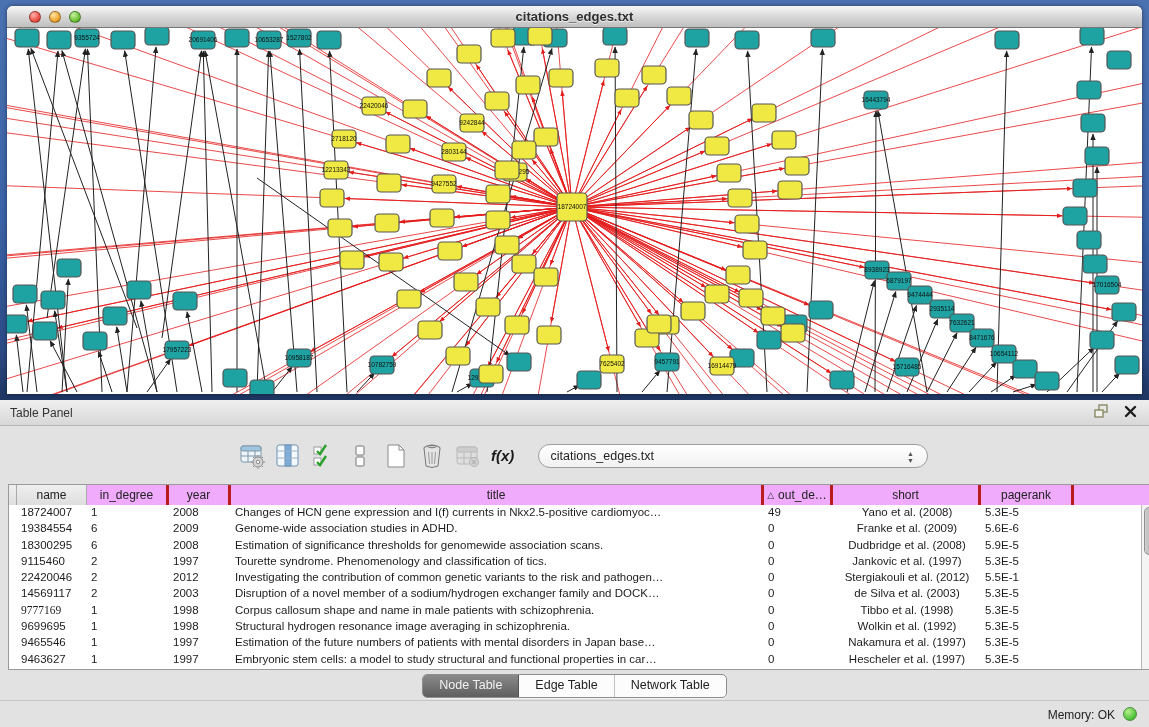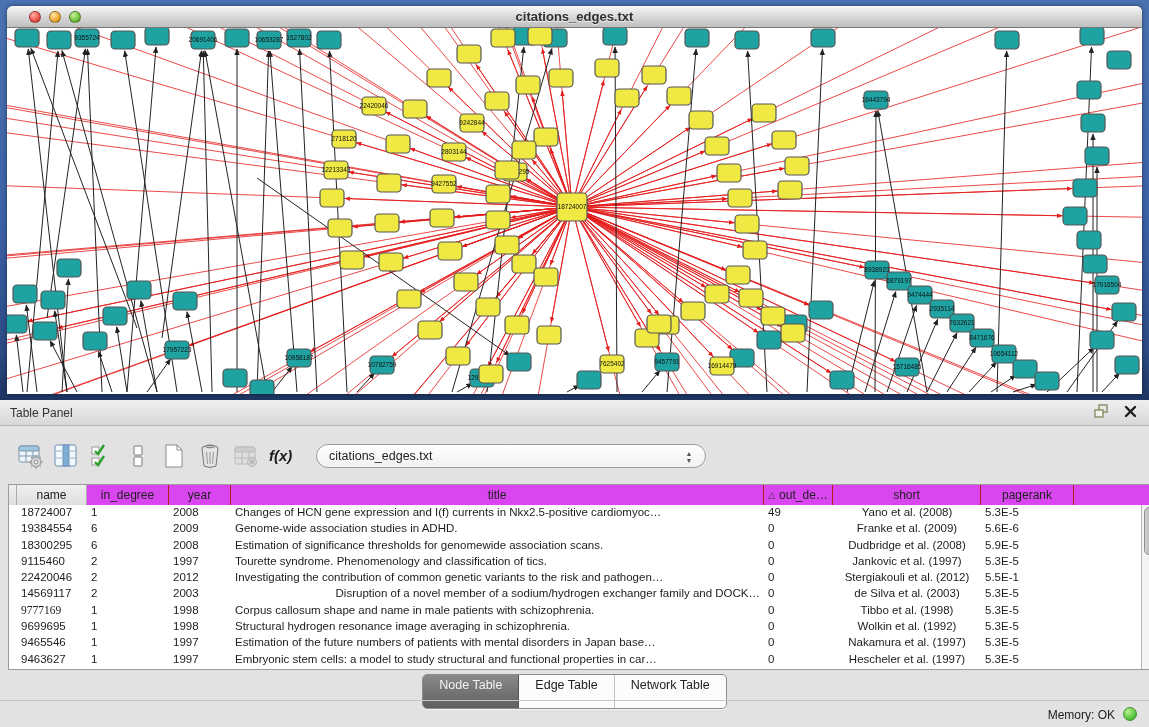--- a/index.html
+++ b/index.html
@@ -35,50 +35,50 @@
   .light.green  { background:radial-gradient(circle at 35% 30%, #c9f2a0, #6fc43a 60%, #4d9a1d); }
   #graph-svg { display:block; background:#fff; }
   
   #table-panel { position:absolute; left:0; top:400px; width:1149px; height:327px; background:#e2e2e2; }
   .panel-header {
     height:26px; background:linear-gradient(180deg,#efefef,#d8d8d8);
     border-bottom:1px solid #b5b5b5; position:relative;text-align:center;
   }
   .panel-header .ph-title { position:absolute; left:10px; top:6px; font-size:12px; color:#333; }
   .panel-header .ph-icons { position:absolute; right:12px; top:4px; display:flex; gap:14px; align-items:center; }
-  .toolbar { position:absolute; left:0; top:36px; width:1149px; height:40px; display:flex; align-items:center; padding-left:14px; }
+  .toolbar { position:absolute; left:0; top:36px; width:1149px; height:40px; display:flex; align-items:center; padding-left:14px;justify-content:center; }
   .tool-btn { width:32px; height:30px; display:flex; align-items:center; justify-content:center; margin-right:4px; border-radius:4px; }
   .combo {
     margin-left:14px; width:390px; height:24px; background:linear-gradient(180deg,#ffffff,#f1f1f1);
     border:1px solid #9d9d9d; border-radius:12px; position:relative;
     font-size:12.5px; color:#222; line-height:22px; padding-left:12px;
   }
   .combo .stepper {
     position:absolute; right:10px; top:3px; width:12px; height:17px;
     display:flex; flex-direction:column; align-items:center; justify-content:center; color:#555;
   }
   .combo .stepper span { font-size:7px; line-height:7px; }
   
   #tbl { position:absolute; left:8px; top:84px; width:1149px; height:186px; background:#fff; border:1px solid #9a9a9a; }
   #tbl-head { display:flex; height:20px; border-bottom:1px solid #8b8b8b; font-size:12px; color:#222; }
-  .th { display:flex; align-items:center; justify-content:center; height:20px; border-right:1px solid #b91c1c;
-        background:#d946ef; overflow:hidden; white-space:nowrap; }
+  .th { display:flex; align-items:center; justify-content:center; height:20px; border-right:3px solid #b91c1c;
+        background:#f0abfc; overflow:hidden; white-space:nowrap; }
   .th.gray { background:linear-gradient(180deg,#efefef,#dedede); border-right:1px solid #aaa; }
   .th .sort-tri { font-size:9px; margin-right:4px; color:#333; }
   #tbl-gutter { width:8px; background:linear-gradient(180deg,#efefef,#dedede); border-right:1px solid #aaa; height:20px; }
   #tbl-body { position:absolute; left:0; top:20px; right:15px; bottom:0; overflow:hidden; }
   .tr { display:flex; height:16.3px; font-size:11.5px; color:#1c1c1c; }
   .td { padding:1px 4px 0 4px; overflow:hidden; white-space:nowrap; }
   .td.center { text-align:center; }
   .v-scroll { position:absolute; right:0; top:20px; bottom:0; width:15px; background:#f4f4f4; border-left:1px solid #b7b7b7; }
   .v-thumb { position:absolute; left:2px; top:2px; width:10px; height:48px; border-radius:5px;
              background:linear-gradient(90deg,#d2d2d2,#a8a8a8); border:1px solid #8f8f8f; }
   
   #tabbar { position:absolute; left:0; right:0; top:274px; height:24px; display:flex; justify-content:center; }
-  .seg { display:flex; border:1px solid #8d8d8d; border-radius:5px; overflow:hidden; height:35px;
+  .seg { display:flex; border:1px solid #8d8d8d; border-radius:5px; overflow:hidden; height:24px;
          background:#fcfcfc; box-shadow:0 1px 0 rgba(255,255,255,.6); }
   .seg .tab { padding:0 16px; font-size:12.5px; line-height:21px; color:#222; border-right:1px solid #c2c2c2; }
   .seg .tab:last-child { border-right:none; }
   .seg .tab.active { background:linear-gradient(180deg,#8a8a8a,#5f5f5f); color:#f2f2f2; border-right:1px solid #555; }
   
   #statusbar { position:absolute; left:0; bottom:0; width:1149px; height:27px; border-top:1px solid #c6c6c6; }
   #statusbar .mem { position:absolute; right:34px; top:7px; font-size:12px; color:#222; }
   #statusbar .dot { position:absolute; right:12px; top:6px; width:14px; height:14px; border-radius:50%;
                     border:1px solid #4f8f3e; background:radial-gradient(circle at 35% 30%, #b9f08e, #4fc43c 65%, #2f9a24); }
   svg text { font-family:"Liberation Sans", sans-serif; }
@@ -913,21 +913,21 @@
           <div class="td" style="width: 533px; flex: 0 0 auto;">Investigating the contribution of common genetic variants to the risk and pathogen…</div>
           <div class="td" style="width: 69px; flex: 0 0 auto;">0</div>
           <div class="td center" style="width: 148px; flex: 0 0 auto;">Stergiakouli et al. (2012)</div>
           <div class="td" style="width: 93px; flex: 0 0 auto;">5.5E-1</div>
         </div>
         <div class="tr">
           <div style="width: 8px; flex: 0 0 auto;"></div>
           <div class="td" style="width: 70px; flex: 0 0 auto;">14569117</div>
           <div class="td" style="width: 82px; flex: 0 0 auto;">2</div>
           <div class="td" style="width: 62px; flex: 0 0 auto;">2003</div>
-          <div class="td" style="width: 533px; flex: 0 0 auto; text-align: right;">Disruption of a novel member of a sodium/hydrogen exchanger family and DOCK…</div>
+          <div class="td" style="width: 533px; flex: 0 0 auto;">Disruption of a novel member of a sodium/hydrogen exchanger family and DOCK…</div>
           <div class="td" style="width: 69px; flex: 0 0 auto;">0</div>
           <div class="td center" style="width: 148px; flex: 0 0 auto;">de Silva et al. (2003)</div>
           <div class="td" style="width: 93px; flex: 0 0 auto;">5.3E-5</div>
         </div>
         <div class="tr">
           <div style="width: 8px; flex: 0 0 auto;"></div>
           <div class="td" style="width: 70px; flex: 0 0 auto; font-family: Liberation Serif, serif;">9777169</div>
           <div class="td" style="width: 82px; flex: 0 0 auto;">1</div>
           <div class="td" style="width: 62px; flex: 0 0 auto;">1998</div>
           <div class="td" style="width: 533px; flex: 0 0 auto;">Corpus callosum shape and name in male patients with schizophrenia.</div>

